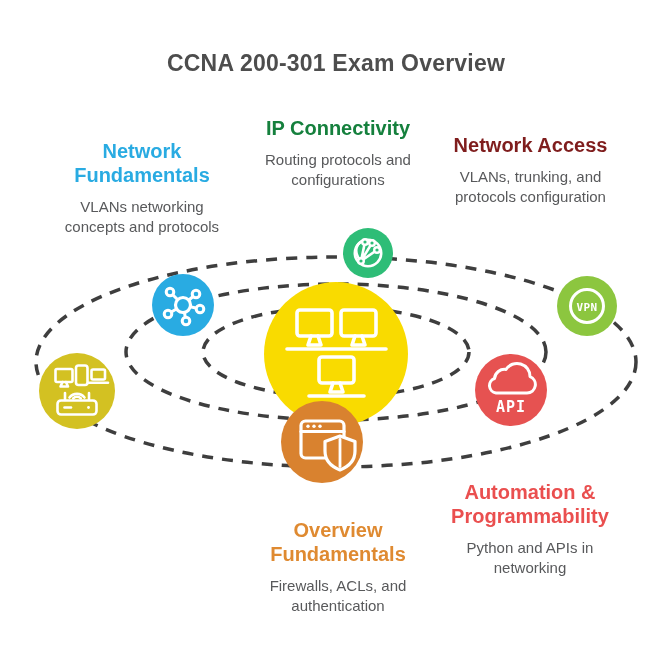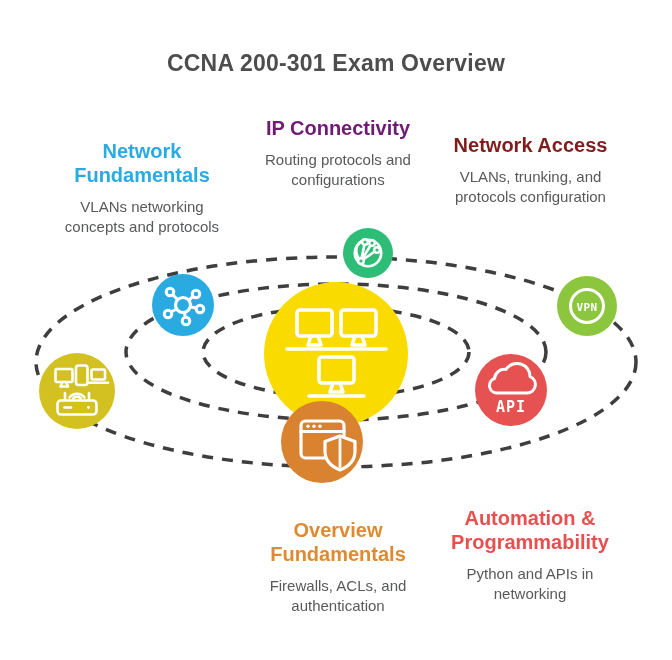--- a/index.html
+++ b/index.html
@@ -35,37 +35,37 @@
     margin-top: 10px;
     font-size: 15px;
     line-height: 1.32;
     color: #58595B;
   }
   #t-nf { left: 57px;  top: 103px; width: 170px; }
   #t-ic { left: 238px; top: 116px; width: 200px; }
   #t-na { left: 433px; top: 133px; width: 195px; }
   #t-is { left: 50px;  top: 506px; width: 180px; }
   #t-sf { left: 258px; top: 518px; width: 160px; }
-  #t-ap { left: 435px; top: 506px; width: 190px; }
+  #t-ap { left: 435px; top: 480px; width: 190px; }
   svg { position: absolute; inset: 0; }
   svg text { font-family: "DejaVu Sans Mono", monospace; font-weight: 700; fill: #ffffff; }
 </style>
 </head>
 <body>
 
 <div class="stage">
 
   <div class="page-title">CCNA 200-301 Exam Overview</div>
 
   <div class="topic" id="t-nf">
     <div class="topic-title" style="color: rgb(41, 171, 226); margin-top: 36px;">Network Fundamentals</div>
     <div class="topic-desc">VLANs networking concepts and protocols</div>
   </div>
   <div class="topic" id="t-ic">
-    <div class="topic-title" style="color: #701a75;">IP Connectivity</div>
+    <div class="topic-title" style="color: #15803d;">IP Connectivity</div>
     <div class="topic-desc">Routing protocols and configurations</div>
   </div>
   <div class="topic" id="t-na">
     <div class="topic-title" style="color: #7f1d1d;">Network Access</div>
     <div class="topic-desc">VLANs, trunking, and protocols configuration</div>
   </div>
 
   <div class="topic" id="t-sf">
     <div class="topic-title" style="color: rgb(223, 138, 49);">Overview Fundamentals</div>
     <div class="topic-desc">Firewalls, ACLs, and authentication</div>

